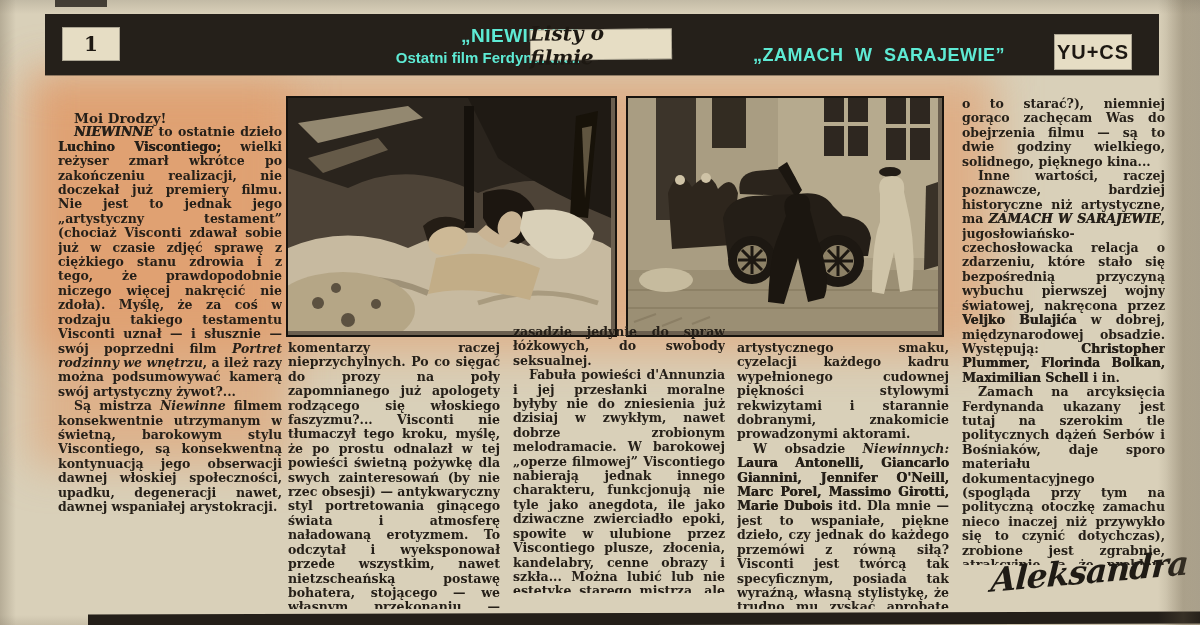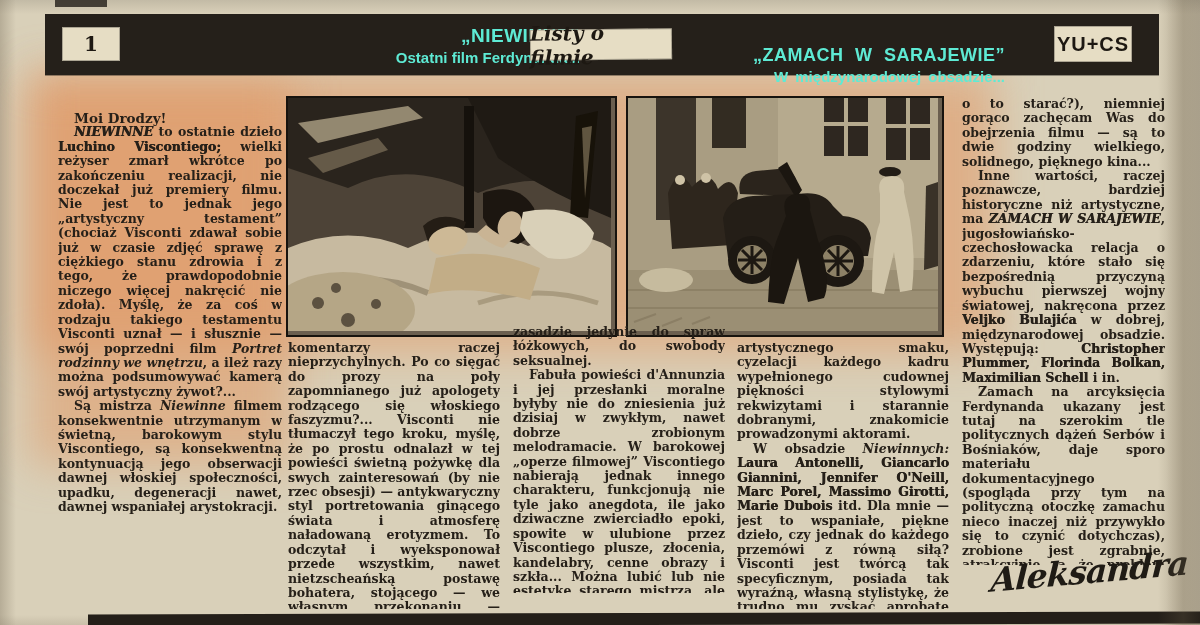--- a/index.html
+++ b/index.html
@@ -17,21 +17,21 @@
   #fold{position:absolute;right:0;top:0;width:42px;height:100%;
         background:linear-gradient(to right, rgba(0,0,0,0), rgba(100,88,66,.30) 60%, rgba(60,52,40,.12));}
 
   
   #headerbar{position:absolute;left:45px;top:14px;width:1114px;height:61px;background:#25201a;
              box-shadow:0 1px 0 rgba(0,0,0,.35);}
   .hbox{position:absolute;background:#e6ddc4;color:#1d1812;display:flex;align-items:center;justify-content:center;
         box-shadow:0 0 0 1px rgba(0,0,0,.25) inset;}
   #pagenumBox{left:17px;top:13px;width:58px;height:34px;font:bold 20px "DejaVu Serif",serif;}
   #logoBox{left:485px;top:15px;width:142px;height:31px;font:bold italic 20px "DejaVu Serif",serif;transform:rotate(-.6deg);}
-  #badgeBox{left:1009px;top:12px;width:78px;height:36px;font:bold 20px "Liberation Sans",sans-serif;letter-spacing:1px;align-items:center;}
+  #badgeBox{left:1009px;top:20px;width:78px;height:36px;font:bold 20px "Liberation Sans",sans-serif;letter-spacing:1px;align-items:center;}
   .htitle{position:absolute;color:#5eead4;text-align:right;font-family:"Liberation Sans",sans-serif;font-weight:bold;}
   #headLeft{left:115px;top:11px;width:420px;}
   #headRight{left:660px;top:11px;width:300px;margin-top:20px;}
   .htitle .t1{font-size:19px;letter-spacing:.5px;}
   #headRight .t1{font-size:18px;word-spacing:6px;}
   .htitle .t2{font-size:15px;margin-top:2px;}
   #headRight .t2{word-spacing:3px;}
 
   
   .photo{position:absolute;border:2px solid #17130e;background:#6b5f4f;}
@@ -76,21 +76,20 @@
     </div>
     <div class="htitle" id="headLeft">
       <div class="t1">„NIEWINNE”</div>
       <div class="t2">Ostatni film Ferdynanda...</div>
     </div>
     <div class="hbox" id="logoBox">
       <span>Listy o filmie</span>
     </div>
     <div class="htitle" id="headRight">
       <div class="t1">„ZAMACH W SARAJEWIE”</div>
-      <div class="t2">W międzynarodowej obsadzie...</div>
     </div>
     <div class="hbox" id="badgeBox">
       <span>YU+CS</span>
     </div>
   </div>
 
   <div class="photo" id="photo1">
     <svg width="323" height="233" viewBox="0 0 323 233">
       <rect width="323" height="233" fill="#4d4337"></rect>
       <path d="M0,0 H323 V95 Q250,70 190,95 Q120,60 60,90 L0,70 Z" fill="#2a241d"></path>

